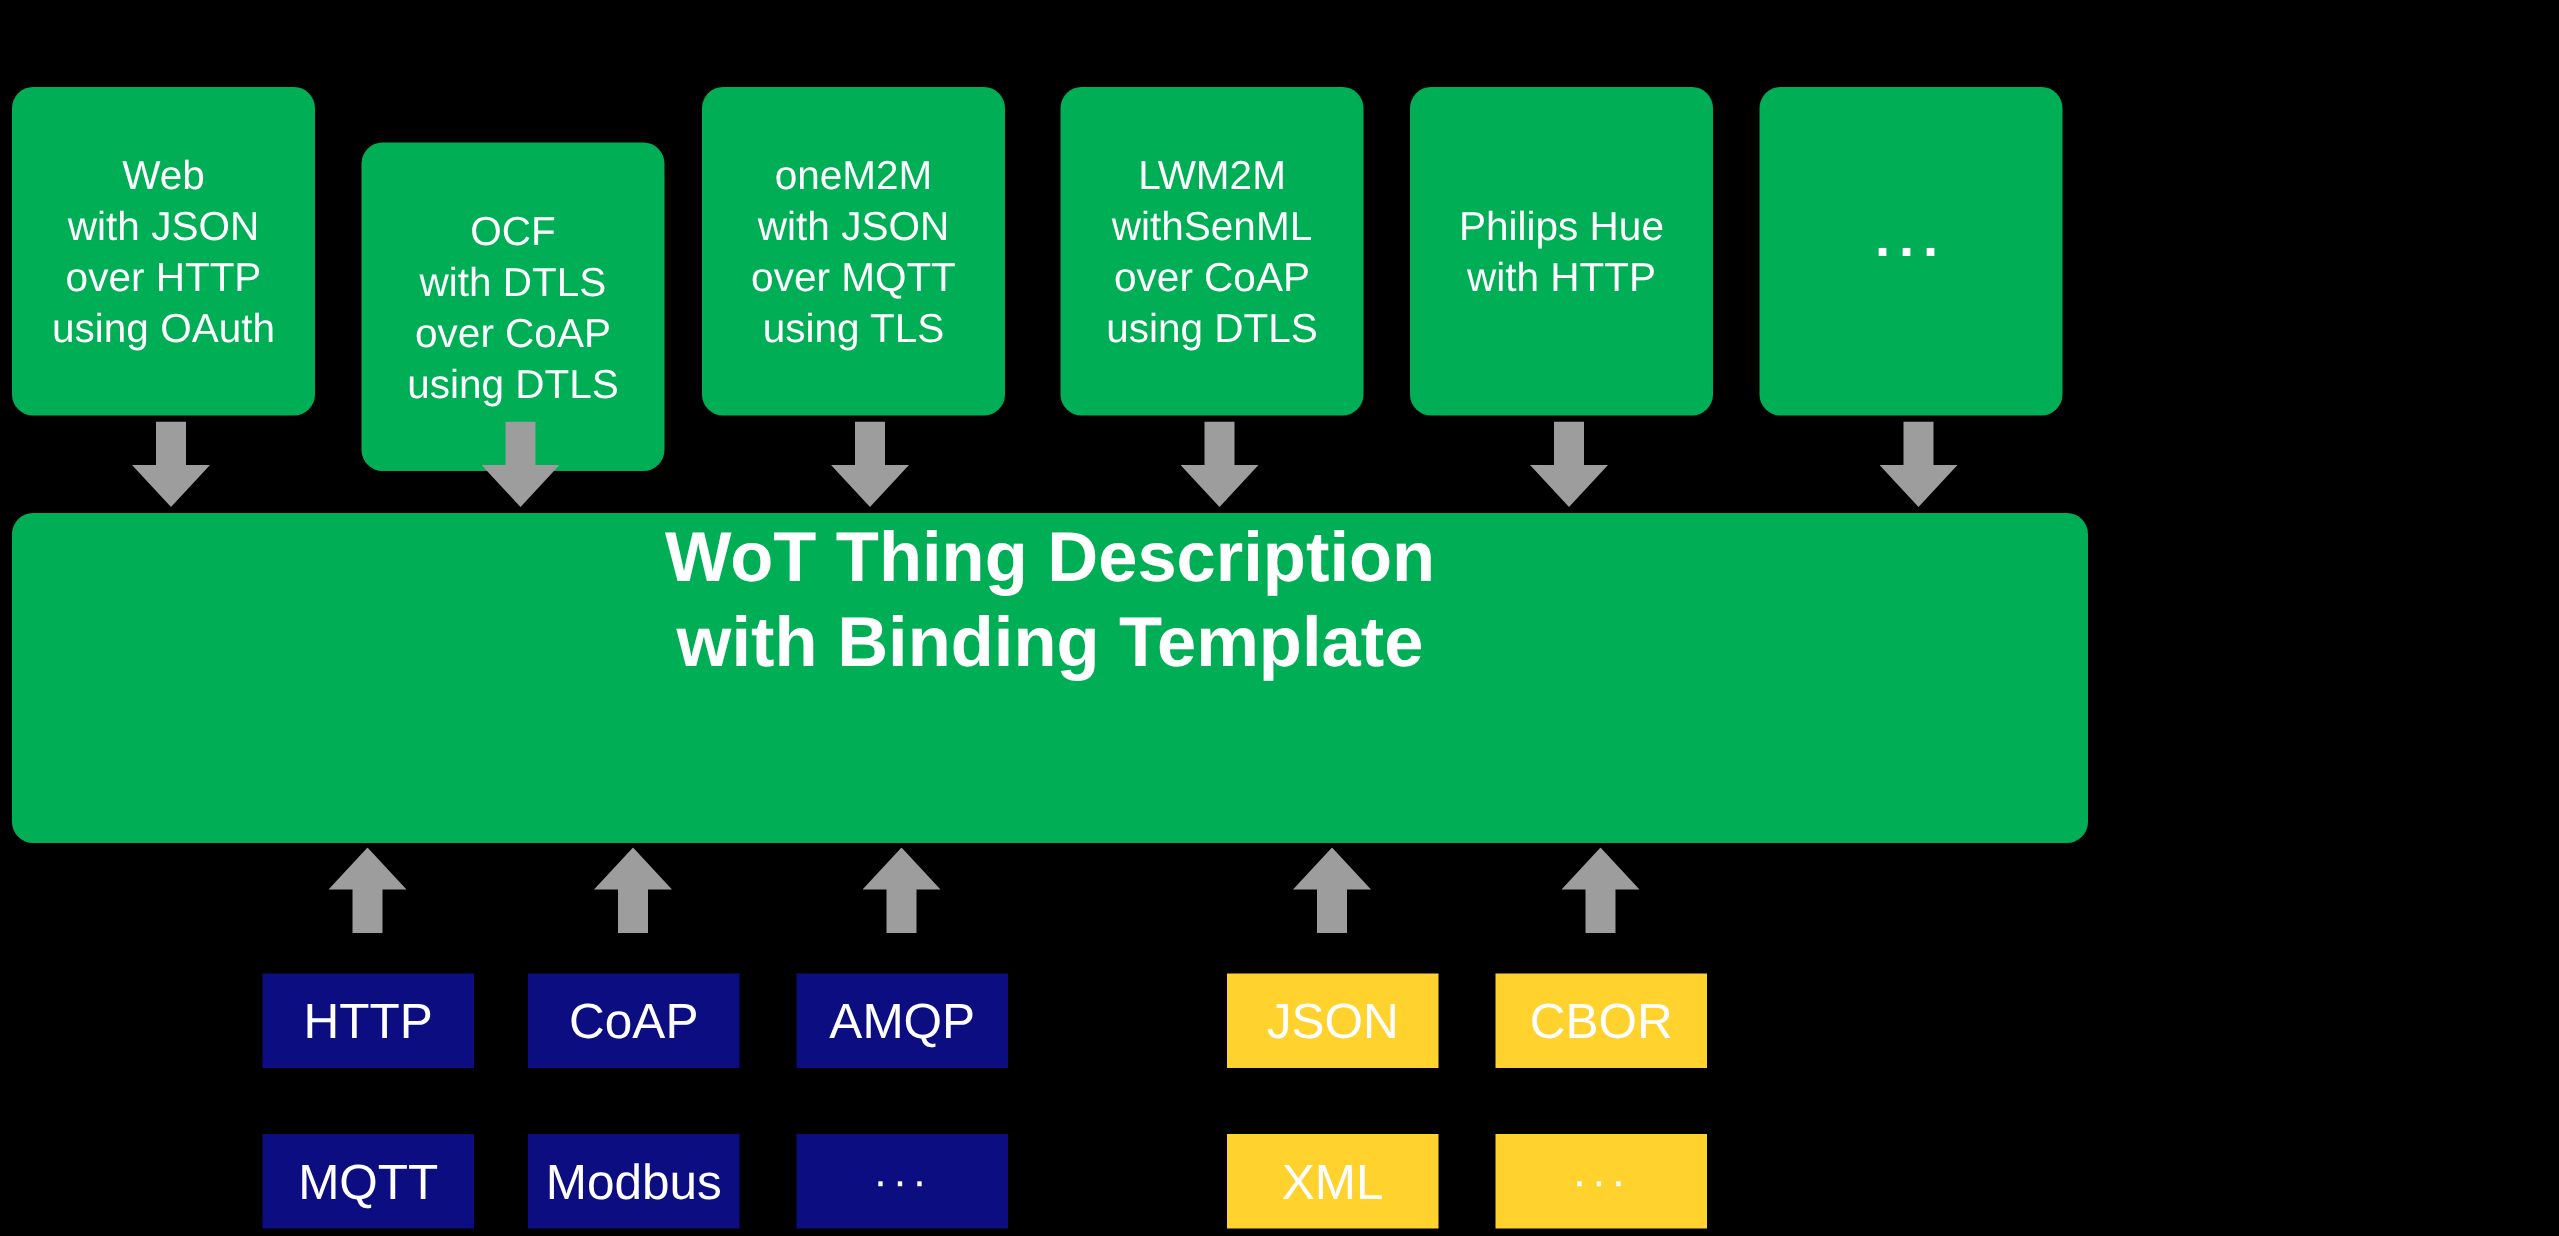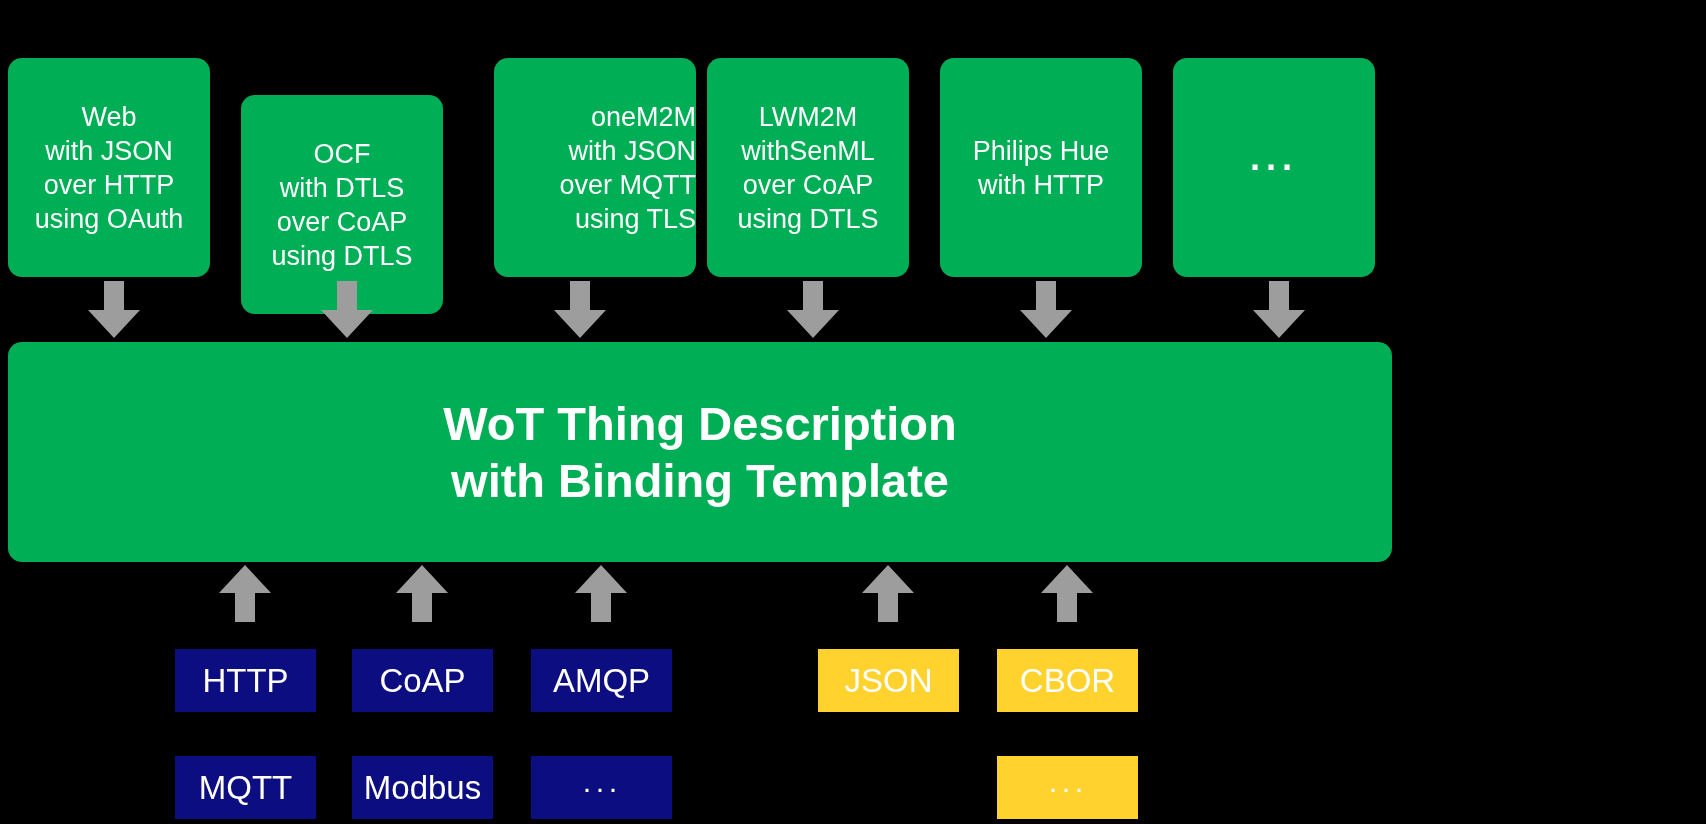--- a/index.html
+++ b/index.html
@@ -38,21 +38,21 @@
   }
   .top-box .dots {
     color: #FFFFFF;
     font-size: 36px;
     font-weight: bold;
     letter-spacing: 4px;
     line-height: 34px;
   }
   .tb1 { left: 8px; }
   .tb2 { left: 241px; margin-top: 37px; }
-  .tb3 { left: 494px; align-items: flex-end; }
+  .tb3 { left: 468px; }
   .tb4 { left: 707px; }
   .tb5 { left: 940px; }
   .tb6 { left: 1173px; }
 
   
   .arrow {
     position: absolute;
     width: 52px;
     height: 57px;
   }
@@ -73,21 +73,20 @@
   .center-box {
     position: absolute;
     left: 8px;
     top: 342px;
     width: 1384px;
     height: 220px;
     background: #00AE56;
     border-radius: 14px;
     display: flex;
     flex-direction: column;
-    justify-content: center;
     align-items: center;
     text-align: center;
   }
   .center-box .title-line {
     color: #FFFFFF;
     font-size: 47px;
     line-height: 57px;
     font-weight: bold;
     white-space: nowrap;
   }
@@ -214,17 +213,20 @@
   <div class="chip blue row2 c3">
       <span class="chip-dots">···</span>
     </div>
 
   <div class="chip yellow row1 c4">
       <span>JSON</span>
     </div>
   <div class="chip yellow row1 c5">
       <span>CBOR</span>
     </div>
+  <div class="chip yellow row2 c4">
+      <span>XML</span>
+    </div>
   <div class="chip yellow row2 c5">
       <span class="chip-dots">···</span>
     </div>
 
 </div>
 
 </body></html>

